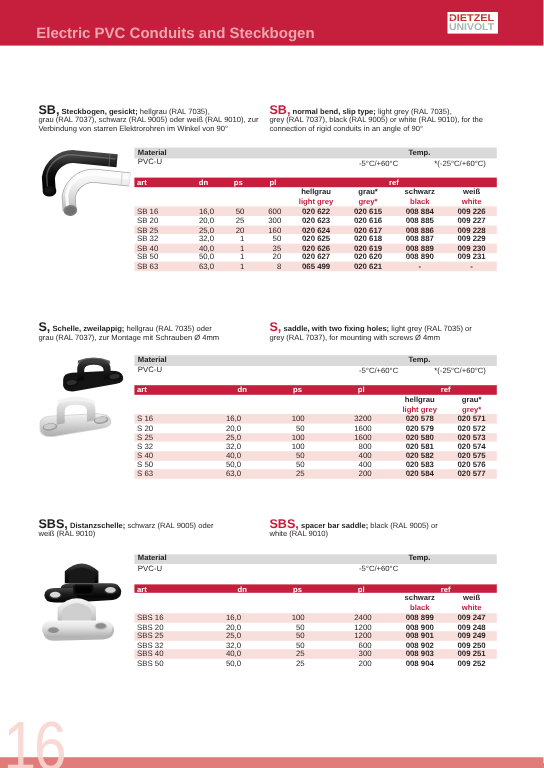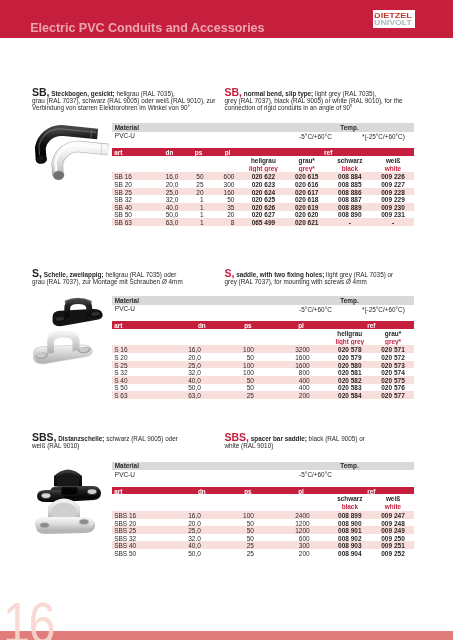--- a/index.html
+++ b/index.html
@@ -48,21 +48,21 @@
   .row .c{position:absolute;top:0.9px;font-size:6.5px;color:#231f20;}
   .row .c.r{text-align:right;}
   .row .c.ctr{text-align:center;font-weight:bold;}
 </style>
 </head>
 <body>
 
 <div class="page">
 
   <div class="hdr">
-    <div class="hdr-t2">Electric PVC Conduits and Accessories</div>
+    <div class="hdr-t2">Electric PVC Conduits and Steckbogen</div>
   </div>
 
   <div class="logo">
     <svg width="41.3" height="17.4" viewBox="0 0 41.3 17.4">
       <rect x="0" y="0" width="41.3" height="17.4" fill="#ffffff"></rect>
       <text x="1.1" y="7.7" font-family="Liberation Sans, sans-serif" font-size="8.1" font-weight="bold" fill="#c0392f" textLength="37.7" lengthAdjust="spacingAndGlyphs">DIETZEL</text>
       <rect x="1.0" y="3.4" width="1.5" height="1.3" fill="#ffffff"></rect>
       <text x="1.1" y="15.3" font-family="Liberation Sans, sans-serif" font-size="8.1" font-weight="bold" fill="#a9b7b4" textLength="37.7" lengthAdjust="spacingAndGlyphs">UNIVOLT</text>
     </svg>
   </div>

